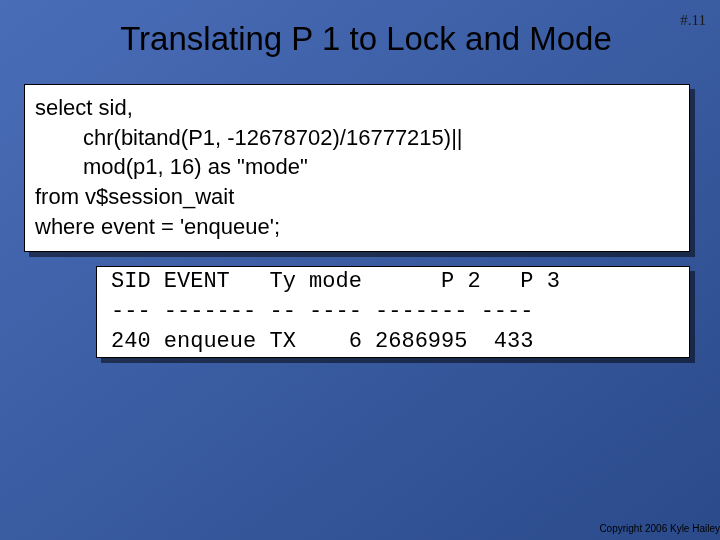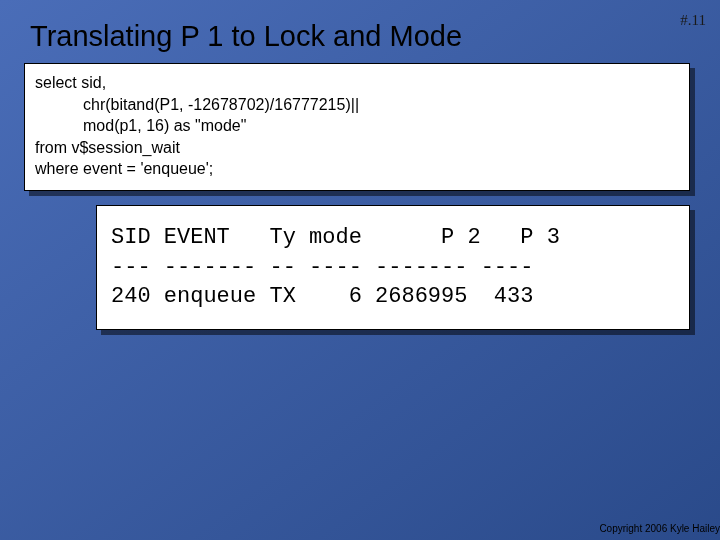--- a/index.html
+++ b/index.html
@@ -19,43 +19,44 @@
   }
   .page-num {
     position: absolute;
     top: 12px;
     right: 14px;
     font-family: Georgia, serif;
     font-size: 15px;
     color: #1a1a1a;
   }
   .title {
-    font-size: 29px;
+    font-size: 33px;
     font-weight: normal;
     color: #000;
-    margin: 8px 0 10px 12px;
+    margin: 8px 0 26px 12px;
     font-family: Arial, sans-serif;
+    text-align: center;
   }
   .code-box {
     background: #fff;
     border: 1.5px solid #000;
     box-shadow: 5px 5px 0 rgba(0,0,0,0.5);
     padding: 8px 14px 10px 10px;
     margin: 0 12px 14px 6px;
     font-family: Arial, sans-serif;
-    font-size: 16px;
+    font-size: 22px;
     line-height: 1.35;
     color: #000;
   }
   .code-box .indent { padding-left: 48px; display: block; }
   .result-box {
     background: #fff;
     border: 1.5px solid #000;
     box-shadow: 5px 5px 0 rgba(0,0,0,0.5);
-    padding: 17px 14px;
+    padding: 0 14px;
     margin: 0 12px 0 78px;
     font-family: "Courier New", monospace;
     font-size: 22px;
     line-height: 1.35;
     color: #000;
     white-space: pre;
   }
   .copyright {
     position: absolute;
     bottom: 6px;

